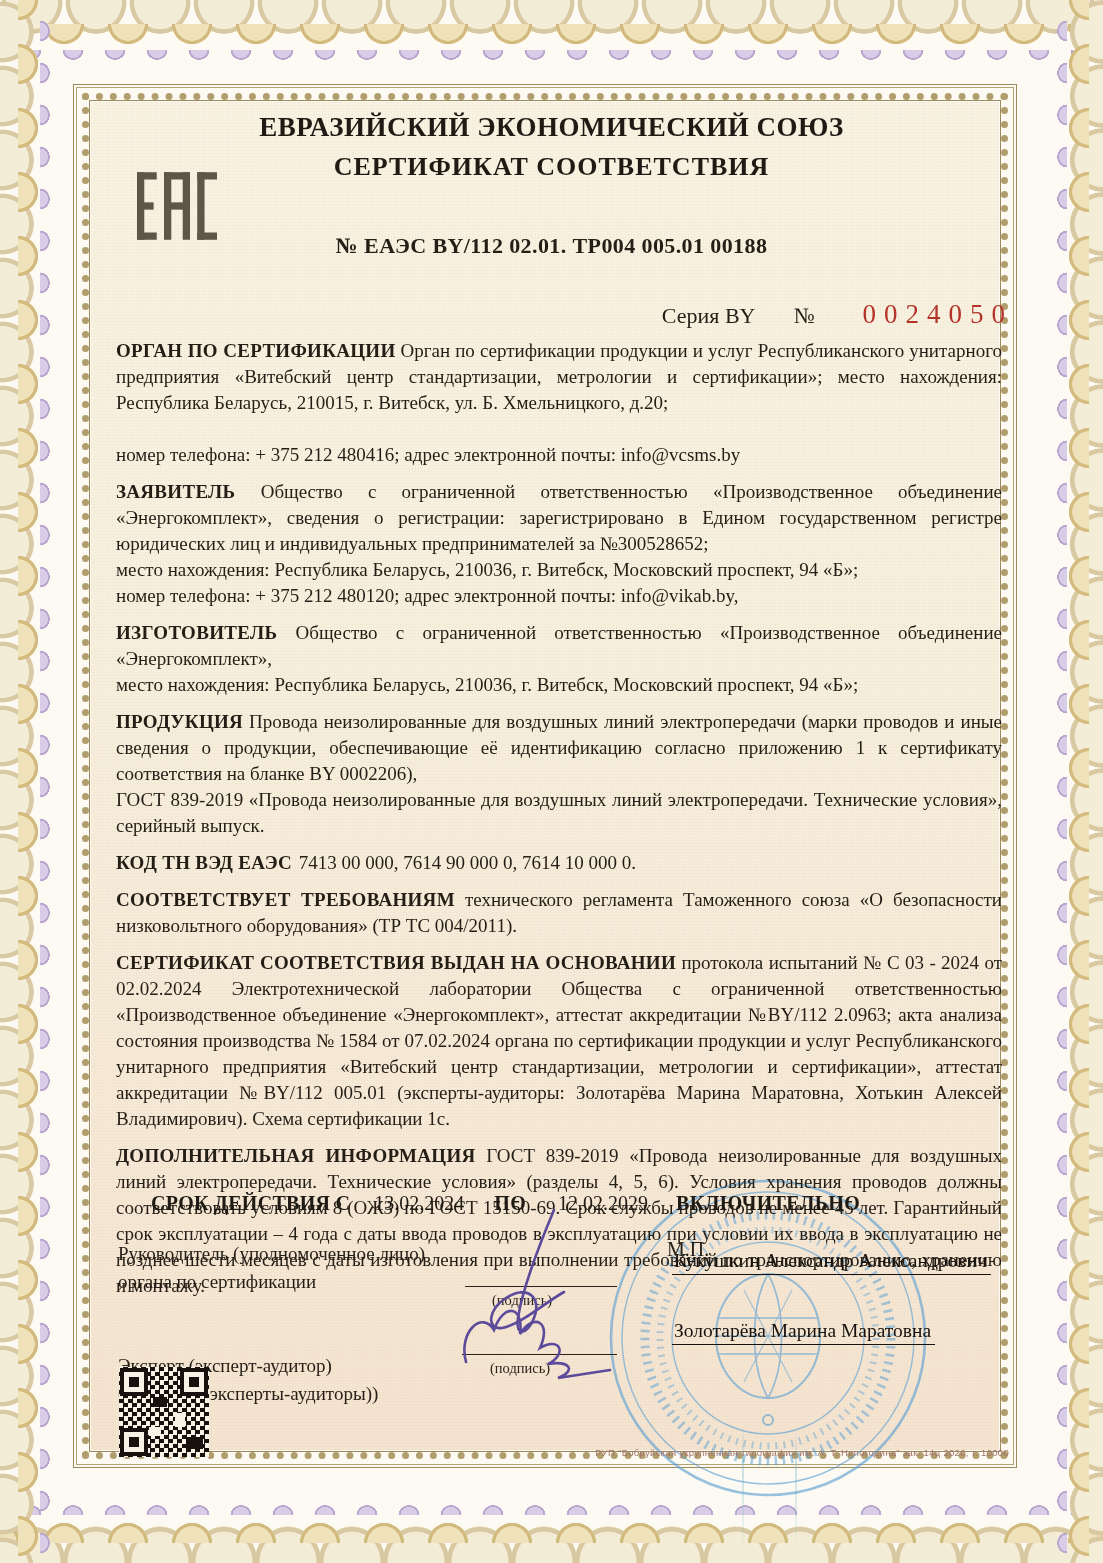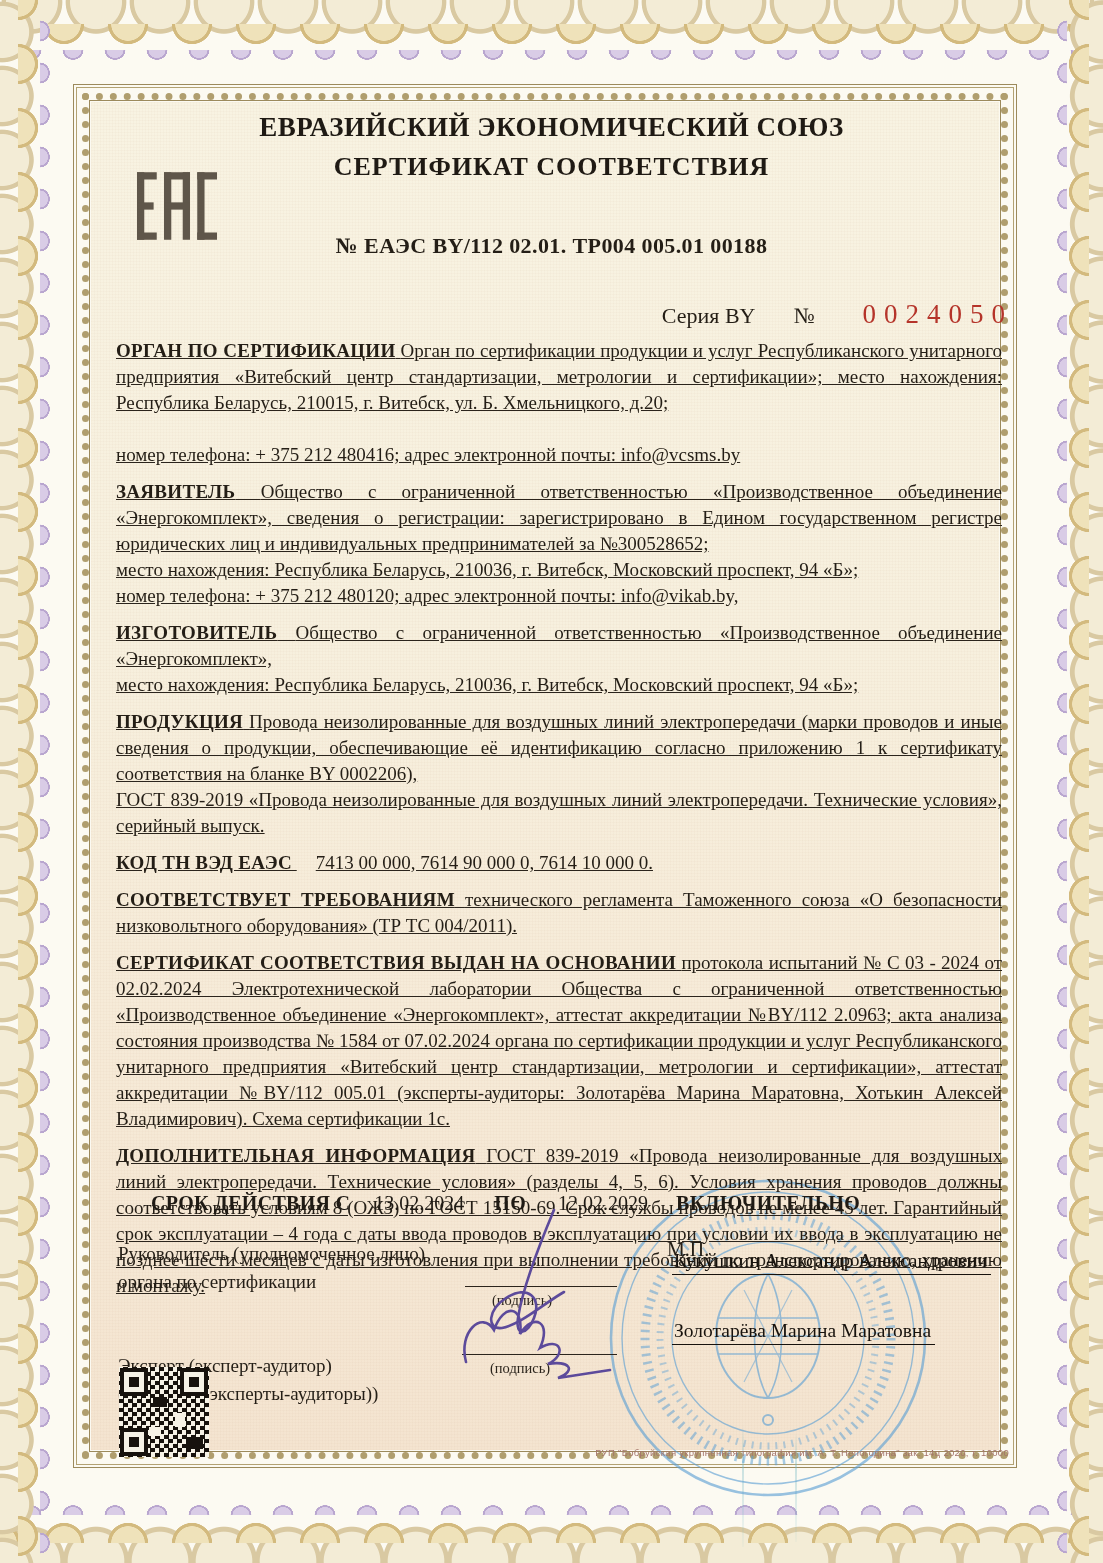--- a/index.html
+++ b/index.html
@@ -48,24 +48,24 @@
   .masthead{position:absolute; left:90px; right:90px; top:100px; z-index:5; text-align:center;}
   .eac-logo{position:absolute; left:47px; top:64px;}
   .t-union{position:absolute; left:0; right:0; top:12px; font-size:27px; font-weight:bold; letter-spacing:.5px; color:#1f1a14;}
   .t-cert{position:absolute; left:0; right:0; top:52px; font-size:26px; font-weight:bold; letter-spacing:1px; color:#1f1a14;}
   .t-num{position:absolute; left:0; right:0; top:133px; font-size:22px; font-weight:bold; letter-spacing:.4px; color:#241e16;}
   .t-series{position:absolute; left:30px; right:0; top:199px; font-size:22px; color:#241e16;
     display:flex; justify-content:flex-end; align-items:baseline;}
   .t-series .gap1{width:38px;} .t-series .gap2{width:48px;}
   .serial{color:var(--accentRed,#b5342a); font-size:27px; letter-spacing:8px; font-weight:500;}
   
-  .sections{position:absolute; left:116px; width:886px; top:338px; z-index:5;text-decoration:underline;}
+  .sections{position:absolute; left:116px; width:886px; top:338px; z-index:5;}
   .sec{margin:0 0 11px 0; font-size:19px; line-height:26px; text-align:justify; color:#241e16;}
   .sec b{letter-spacing:.3px; color:#181océ310;}
-  .sec .codegap{margin-left:19px;}
+  .sec .codegap{margin-left:2px;}
   
   .validity{position:absolute; left:118px; top:1192px; z-index:6; font-size:20px; display:flex; align-items:baseline; color:#1f1a14;margin-left:33px;}
   .validity b{letter-spacing:.3px;}
   .validity .g1{width:24px;} .validity .g2{width:30px;} .validity .g3{width:32px;} .validity .g4{width:28px;}
   .role{position:absolute; left:118px; z-index:6; font-size:19px; line-height:28px; color:#241e16;}
   .sigline{position:absolute; z-index:7; height:0; border-bottom:1.6px solid #2b241c;}
   .sigcap{position:absolute; z-index:7; font-size:14.5px; color:#2b241c;}
   .mp{position:absolute; left:622px; top:1238px; z-index:8; font-size:20px; color:#241e16;margin-left:45px;}
   .sname{position:absolute; z-index:8; font-size:19.5px; color:#17120d; border-bottom:1.5px solid #17120d; padding:0 4px 2px 2px; white-space:nowrap;}
   

